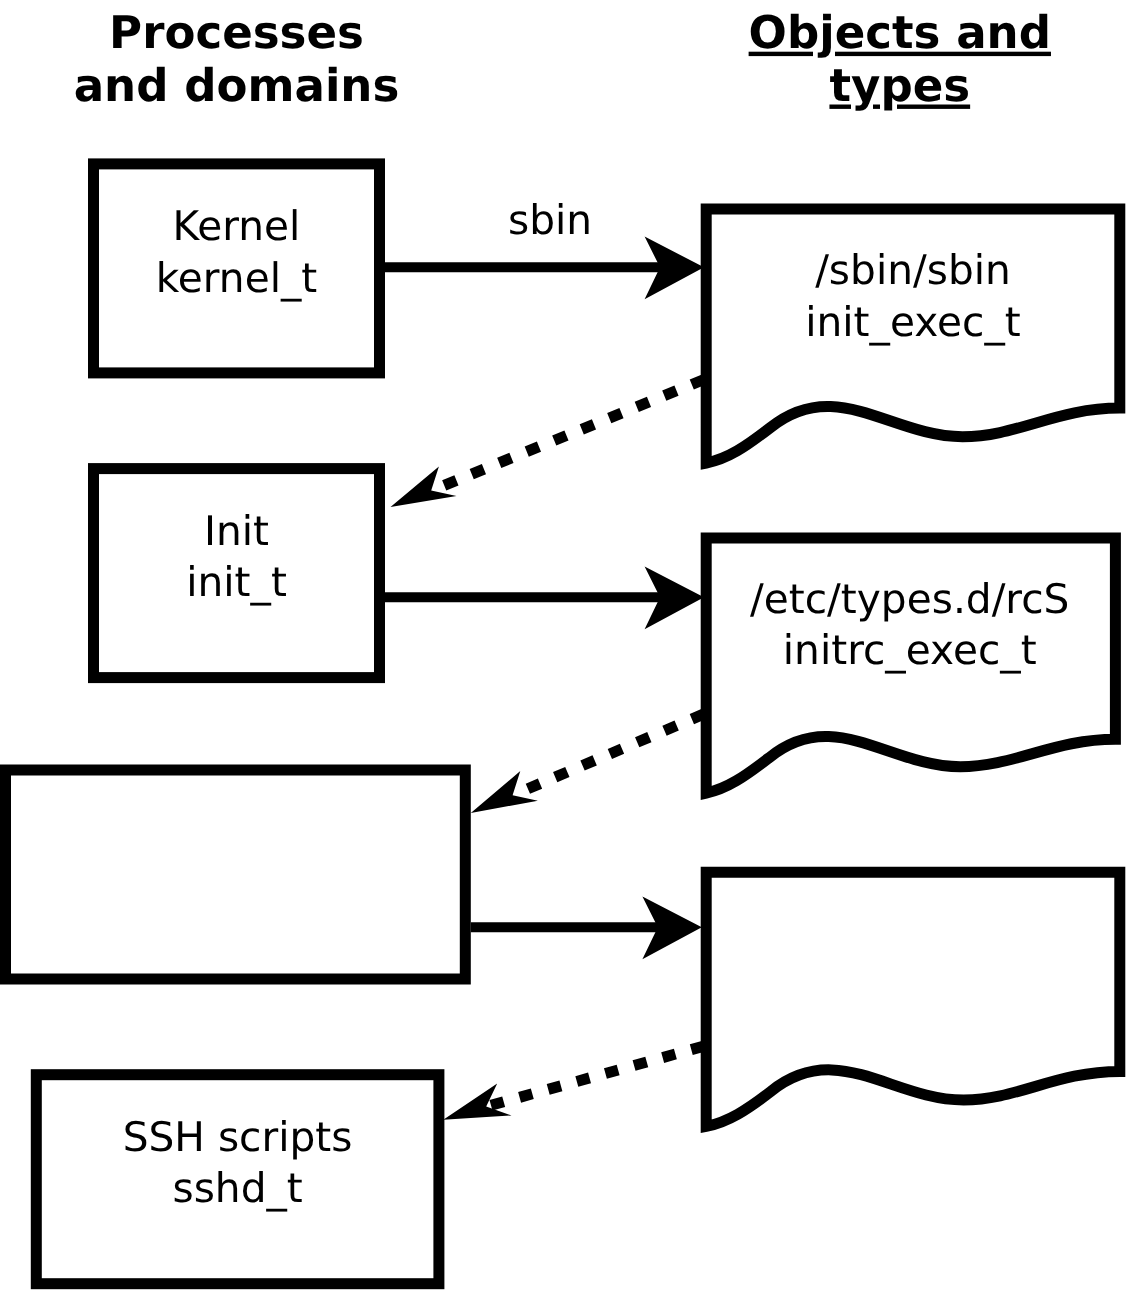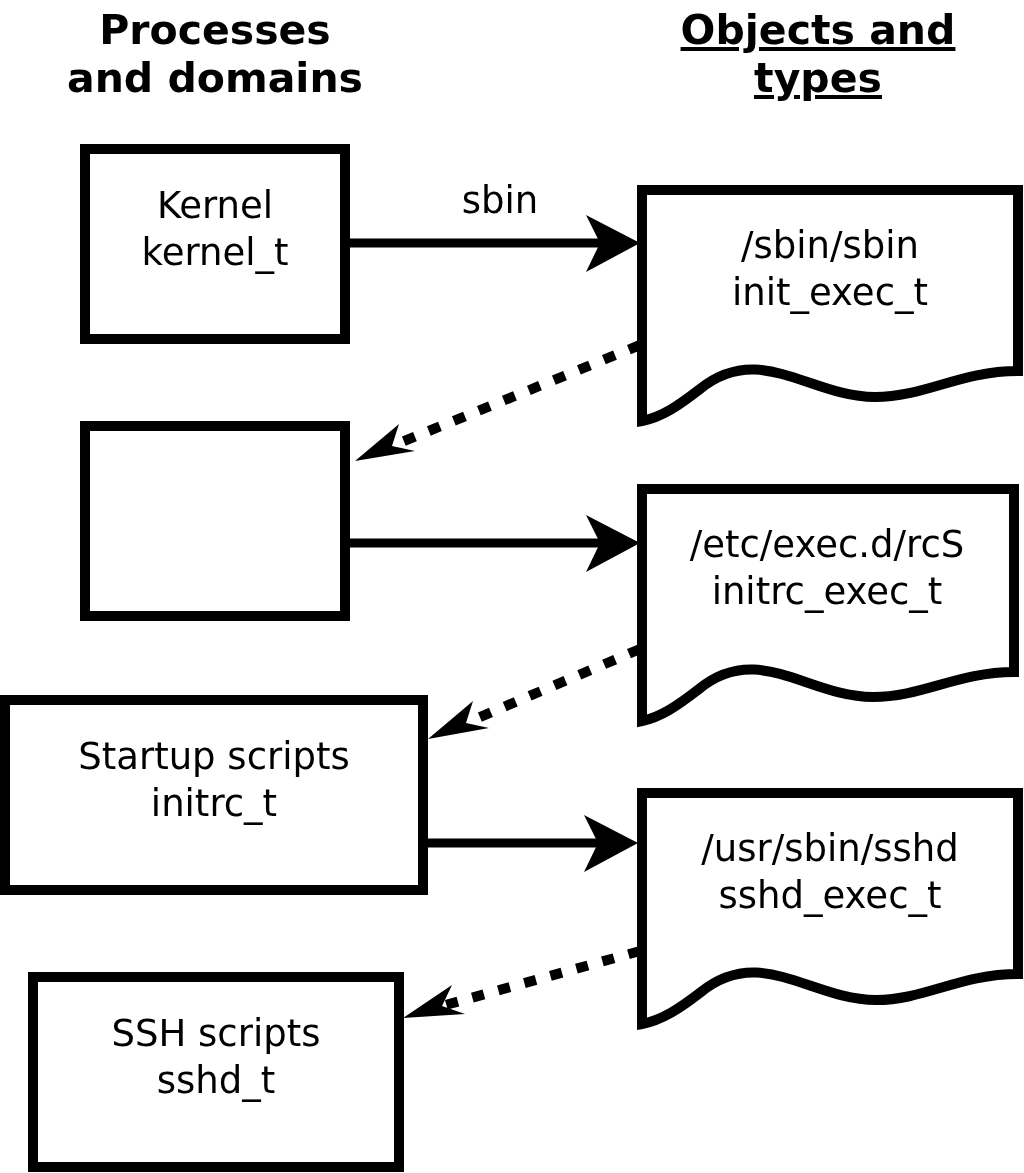--- a/index.html
+++ b/index.html
@@ -125,31 +125,29 @@
     <g>
       <line x1="640" y1="951" x2="442" y2="1006" stroke="#000000" stroke-width="10" stroke-dasharray="12 15" stroke-linecap="butt"></line>
       <polygon points="403,1018 465,1014 442,1006 452,985" fill="#000000"></polygon>
     </g>
 
   </svg>
 
   <div class="node-label" style="left:85px; top:182px; width:260px;">Kernel
 kernel_t</div>
 
+  <div class="node-label" style="left:85px; top:459px; width:260px;">Init
+init_t</div>
 
-  <div class="node-label" style="left:5px; top:733px; width:418px;">Startup scripts
-initrc_t</div>
 
   <div class="node-label" style="left:33px; top:1010px; width:366px;">SSH scripts
 sshd_t</div>
 
   <div class="node-label" style="left:642px; top:222px; width:376px;">/sbin/sbin
 init_exec_t</div>
 
-  <div class="node-label" style="left:640px; top:521px; width:374px;">/etc/exec.d/rcS
+  <div class="node-label" style="left:640px; top:521px; width:374px;">/etc/types.d/rcS
 initrc_exec_t</div>
 
-  <div class="node-label" style="left:642px; top:825px; width:376px;">/usr/sbin/sshd
-sshd_exec_t</div>
 
   <div class="edge-label" style="left:420px; top:182px; width:160px;">sbin</div>
 
 </div>
 
 </body></html>

